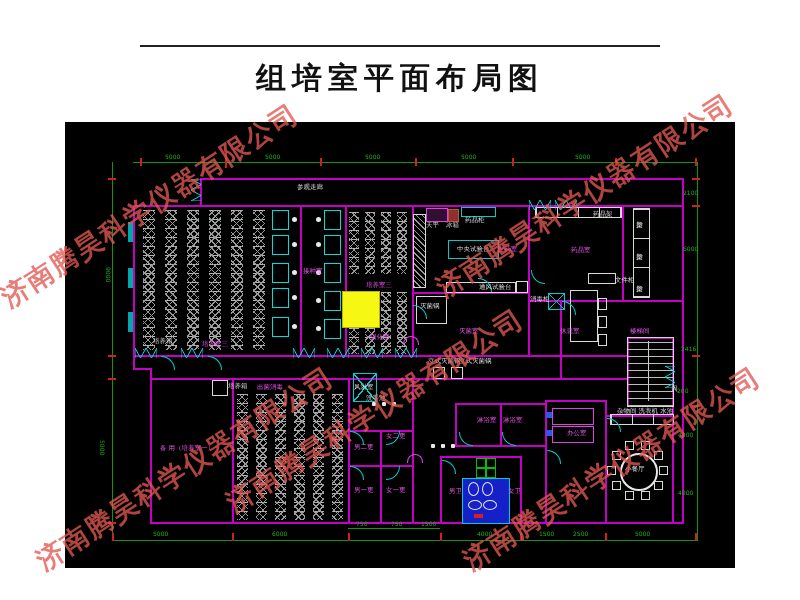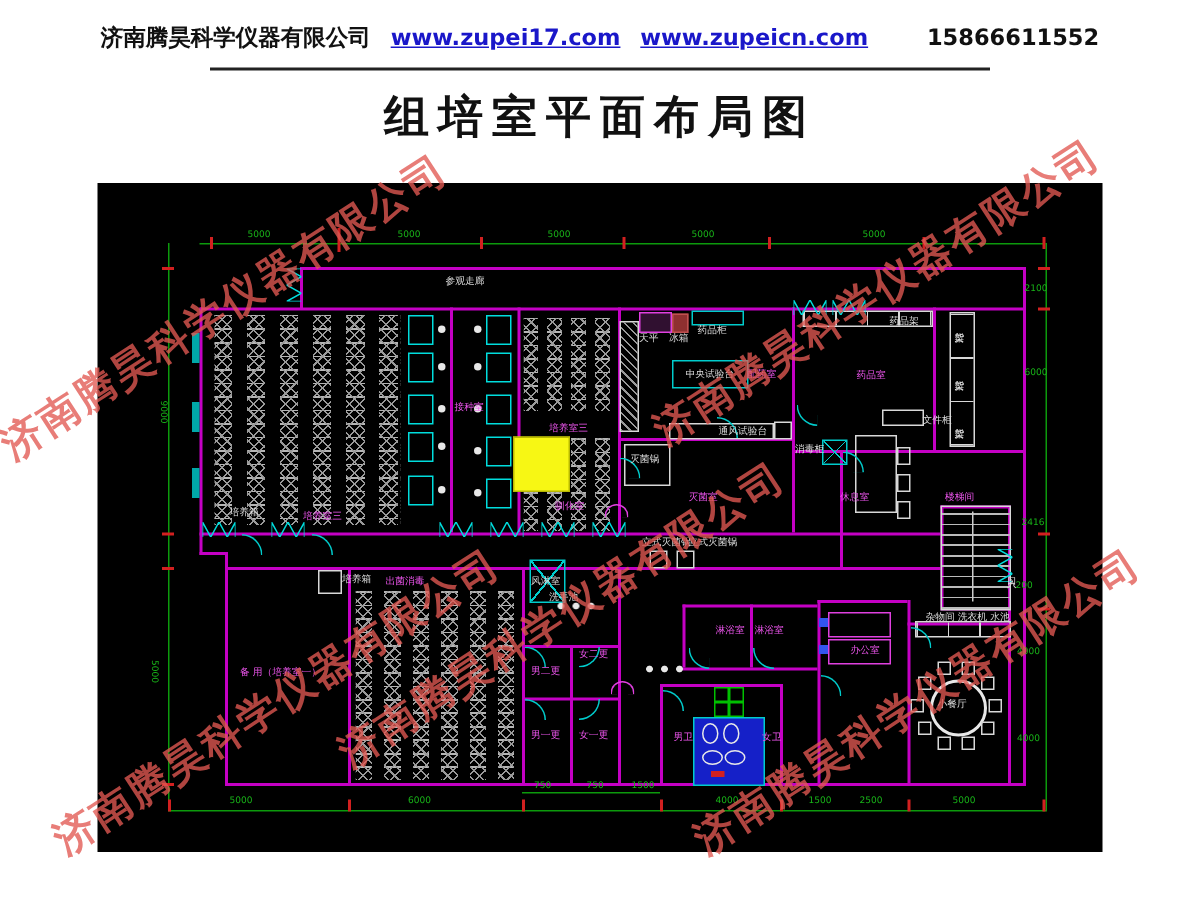--- a/index.html
+++ b/index.html
@@ -70,26 +70,20 @@
   .pl.m{color:#ee55ee}
   .pl.w{color:#dddddd}
   .pl.g{color:#18b418;font-size:6px}
   .vert{writing-mode:vertical-rl}
 </style>
 </head>
 <body>
 
 <div id="page">
 
-  <div class="hdr">
-    <span>济南腾昊科学仪器有限公司</span>
-    <a>www.zupei17.com</a>
-    <a>www.zupeicn.com</a>
-    <span class="phone">15866611552</span>
-  </div>
   <div class="rule"></div>
   <div class="title">组培室平面布局图</div>
 
   <div id="plan">
 
     <i class="gl" style="left:68px;top:40px;width:564px;height:1px"></i>
     <i class="gl" style="left:47px;top:40px;width:1px;height:378px"></i>
     <i class="gl" style="left:632px;top:40px;width:1px;height:378px"></i>
     <i class="gl" style="left:47px;top:418px;width:586px;height:1px"></i>
     <i class="gl" style="left:283px;top:406px;width:92px;height:1px"></i>

